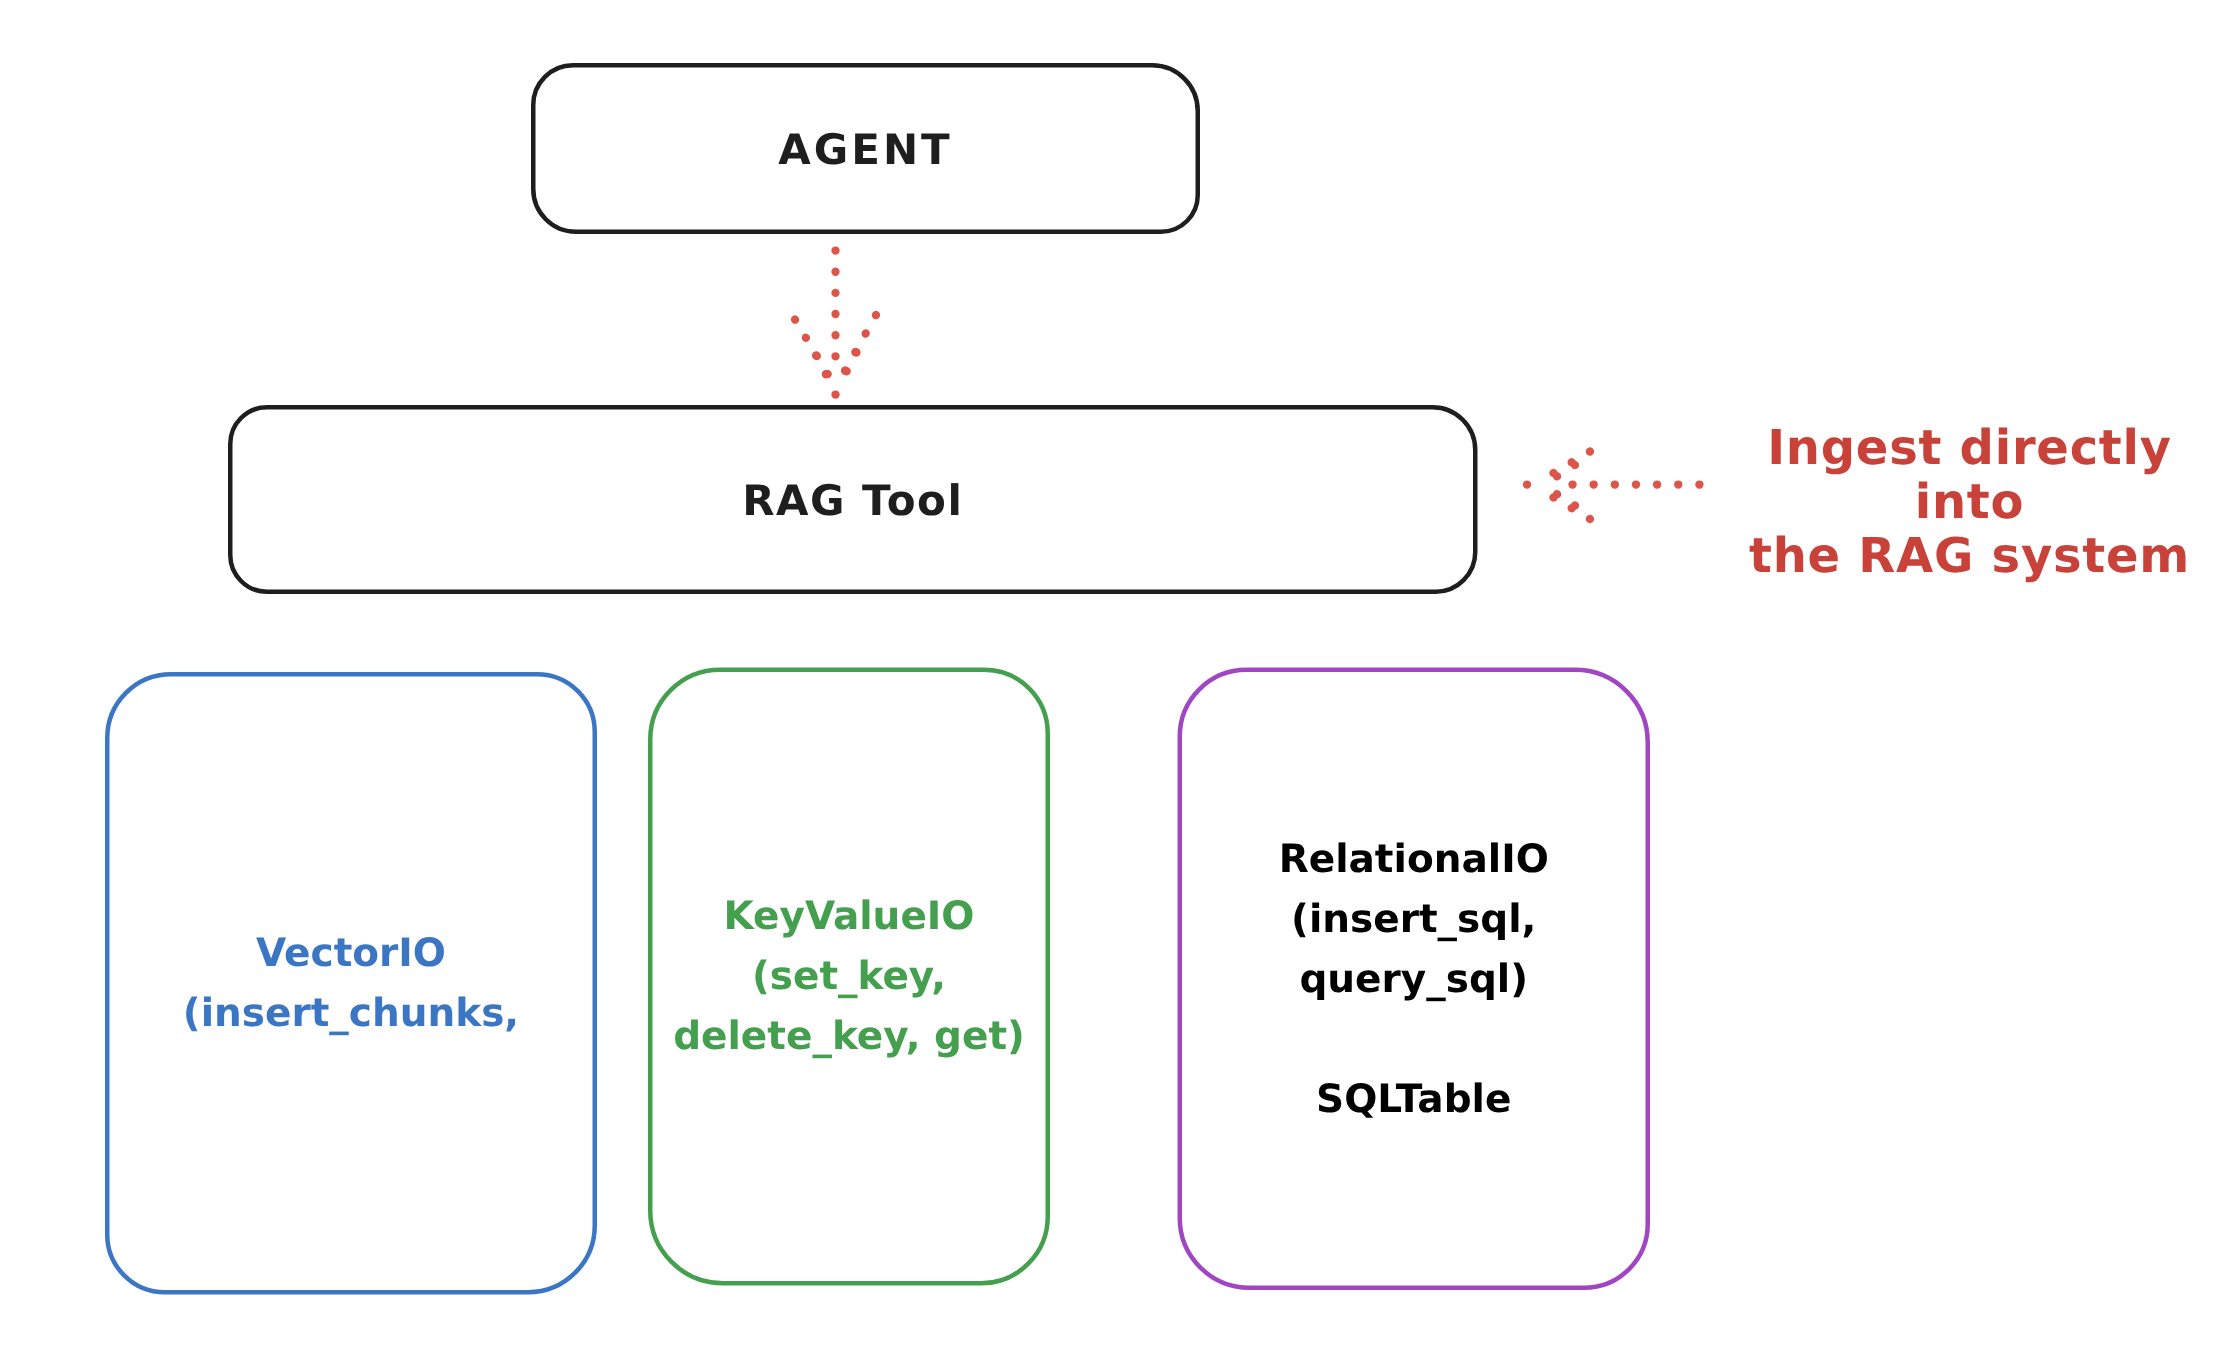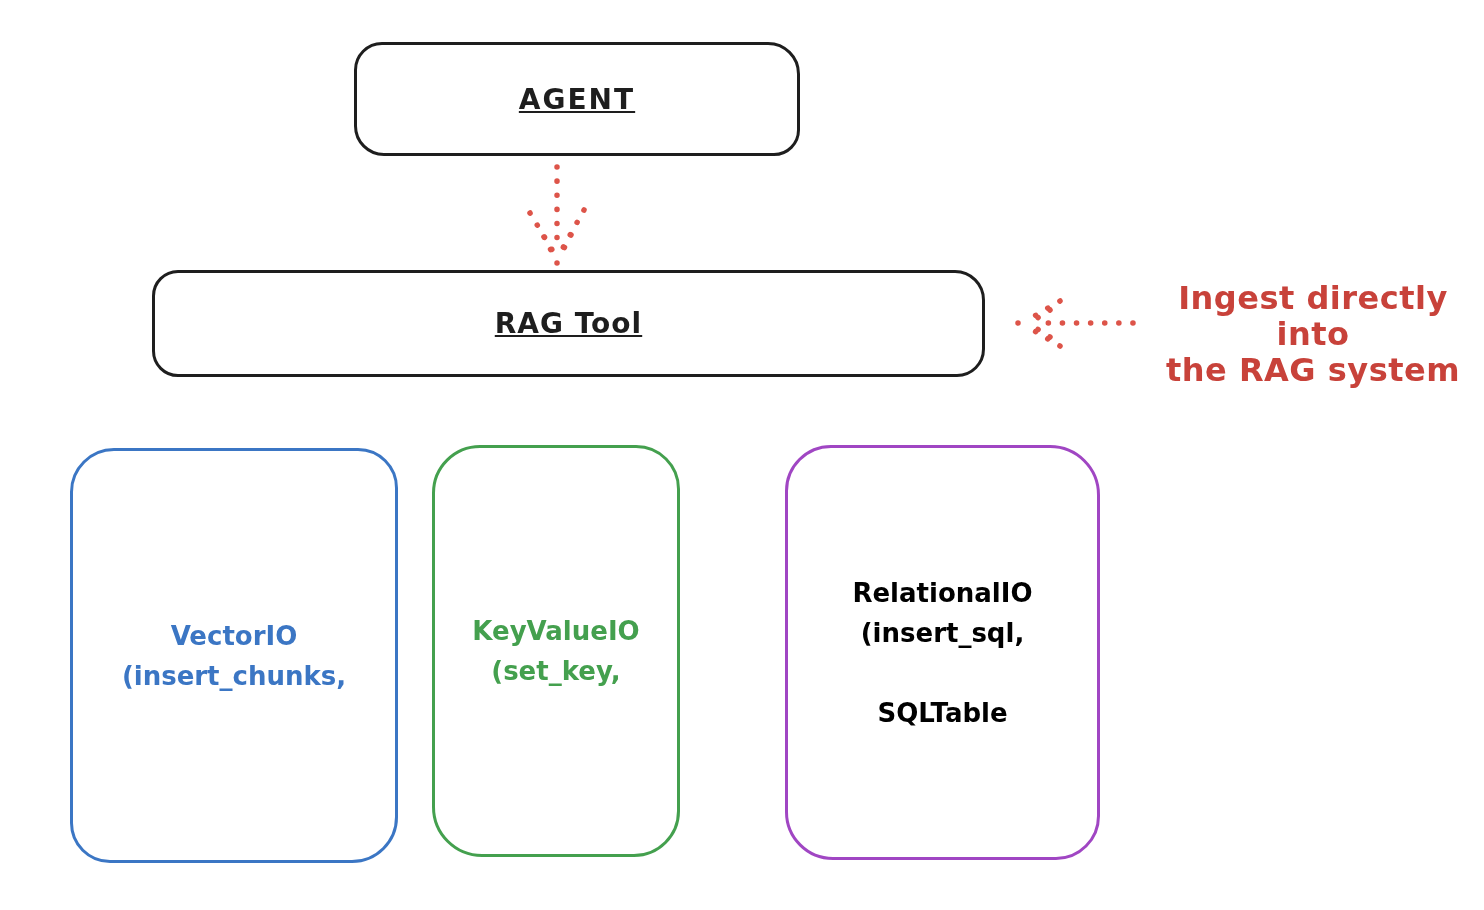--- a/index.html
+++ b/index.html
@@ -24,30 +24,29 @@
     justify-content: center;
     text-align: center;
     box-sizing: border-box;
   }
   .black-box {
     border: 3px solid #1e1e1e;
     color: #1e1e1e;
     font-size: 28px;
     font-weight: 700;
     letter-spacing: 2px;
-    text-decoration: underline;
   }
   .agent-box {
     left: 354px; top: 42px;
     width: 446px; height: 114px;
     border-radius: 28px 32px 26px 30px;
   }
   .rag-box {
     left: 152px; top: 270px;
-    width: 833px; height: 107px;
+    width: 833px; height: 126px;
     border-radius: 26px 30px 28px 26px;
     letter-spacing: 1px;
   }
   .provider-box {
     border-width: 3.5px;
     border-style: solid;
     flex-direction: column;
     font-size: 26px;
     font-weight: 700;
     line-height: 40px;
@@ -56,21 +55,21 @@
   .provider-box .index-label { margin-top: 40px; }
   .vector-box {
     left: 70px;  top: 448px;
     width: 328px; height: 415px;
     border-color: #3b76c4;
     color: #3b76c4;
     border-radius: 44px 40px 46px 40px;
   }
   .keyvalue-box {
     left: 432px; top: 445px;
-    width: 248px; height: 412px;
+    width: 268px; height: 412px;
     border-color: #44a04e;
     color: #44a04e;
     border-radius: 48px 44px 46px 50px;
     text-align: center;
   }
   .relational-box {
     left: 785px; top: 445px;
     width: 315px; height: 415px;
     border-color: #a046c3;
     color: #000000;
@@ -110,27 +109,29 @@
     <div class="sig">
       <div>VectorIO</div>
       <div>(insert_chunks,</div>
     </div>
   </div>
 
   <div class="box provider-box keyvalue-box">
     <div class="sig">
       <div>KeyValueIO</div>
       <div>(set_key,</div>
+      <div>delete_key, get)</div>
     </div>
   </div>
 
   <div class="box provider-box relational-box">
     <div class="sig">
       <div>RelationalIO</div>
       <div>(insert_sql,</div>
+      <div>query_sql)</div>
     </div>
     <div class="index-label">SQLTable</div>
   </div>
 
   <svg class="overlay" width="1484" height="910" viewBox="0 0 1484 910" aria-hidden="true">
 
     <g stroke="#dd5449" stroke-width="5.5" stroke-linecap="round" fill="none" stroke-dasharray="0.1 14">
       <path d="M557 167 L557 245"></path>
       <path d="M530 213 L554 253"></path>
       <path d="M584 210 L560 253"></path>

